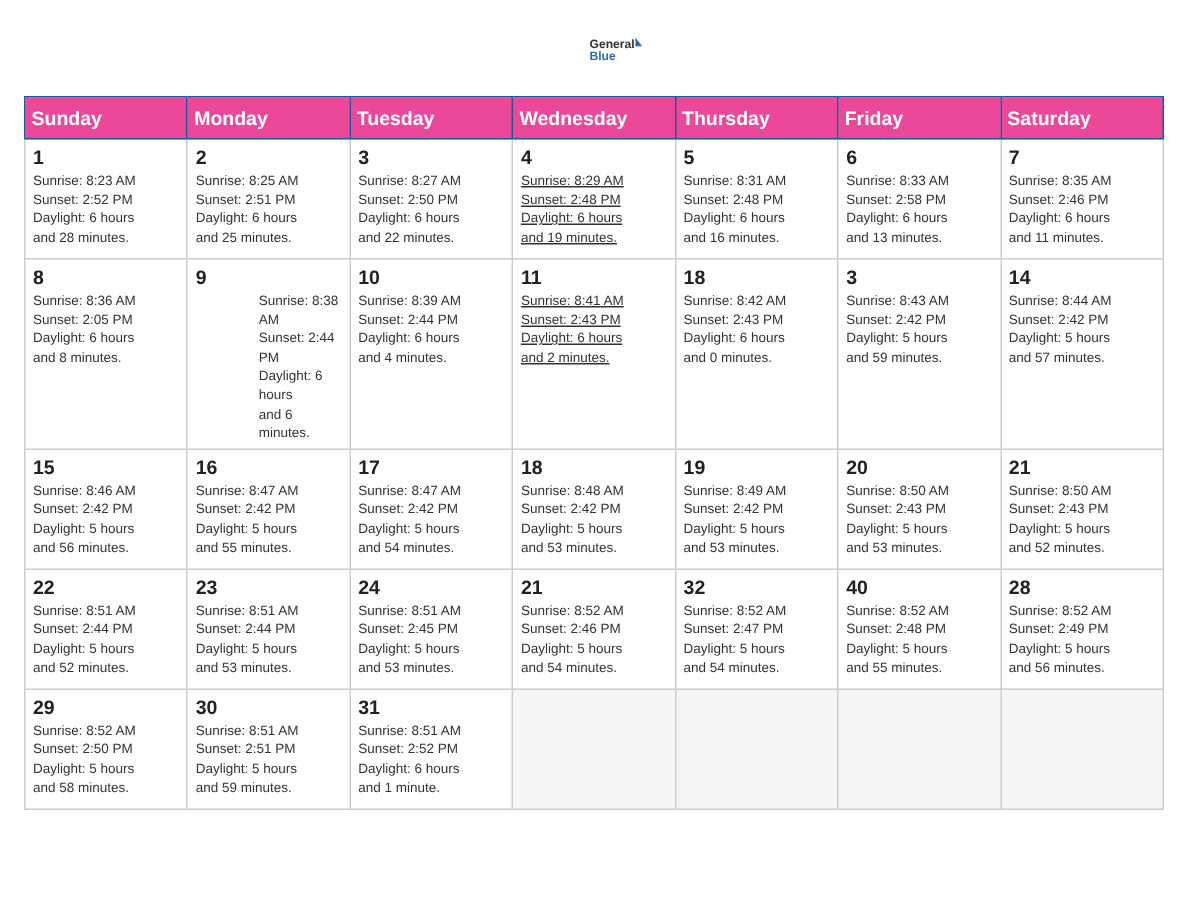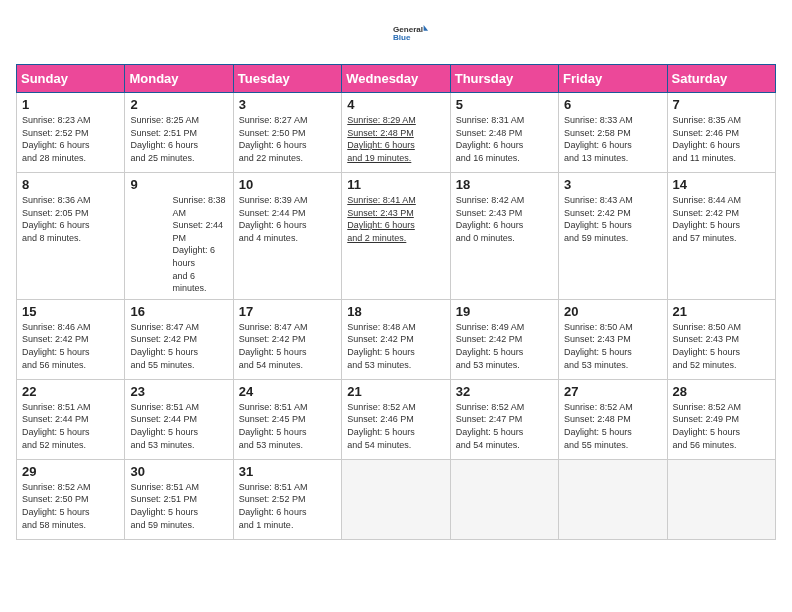--- a/index.html
+++ b/index.html
@@ -286,21 +286,21 @@
 and 54 minutes.</div>
         </td>
         <td>
           <span class="day-num">32</span>
           <div class="day-info" style="white-space: pre-line;">Sunrise: 8:52 AM
 Sunset: 2:47 PM
 Daylight: 5 hours
 and 54 minutes.</div>
         </td>
         <td>
-          <span class="day-num">27</span>
+          <span class="day-num">40</span>
           <div class="day-info" style="white-space: pre-line;">Sunrise: 8:52 AM
 Sunset: 2:48 PM
 Daylight: 5 hours
 and 55 minutes.</div>
         </td>
         <td>
           <span class="day-num">28</span>
           <div class="day-info" style="white-space: pre-line;">Sunrise: 8:52 AM
 Sunset: 2:49 PM
 Daylight: 5 hours

